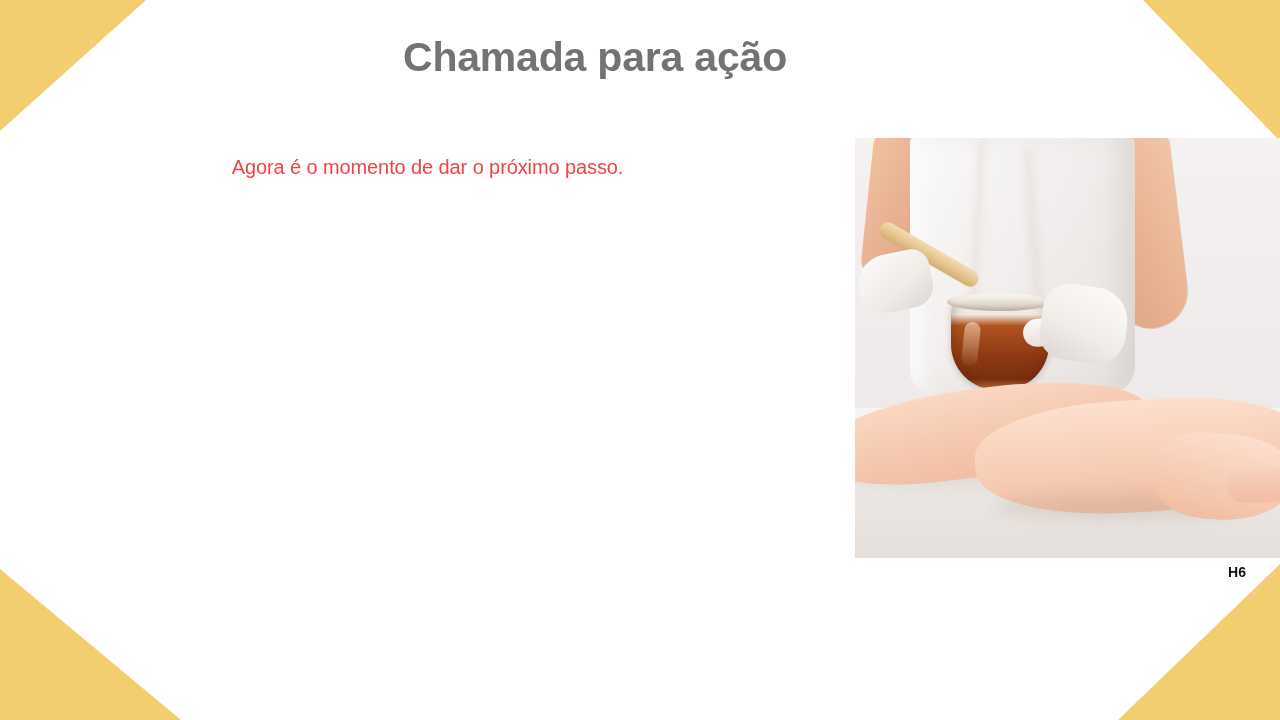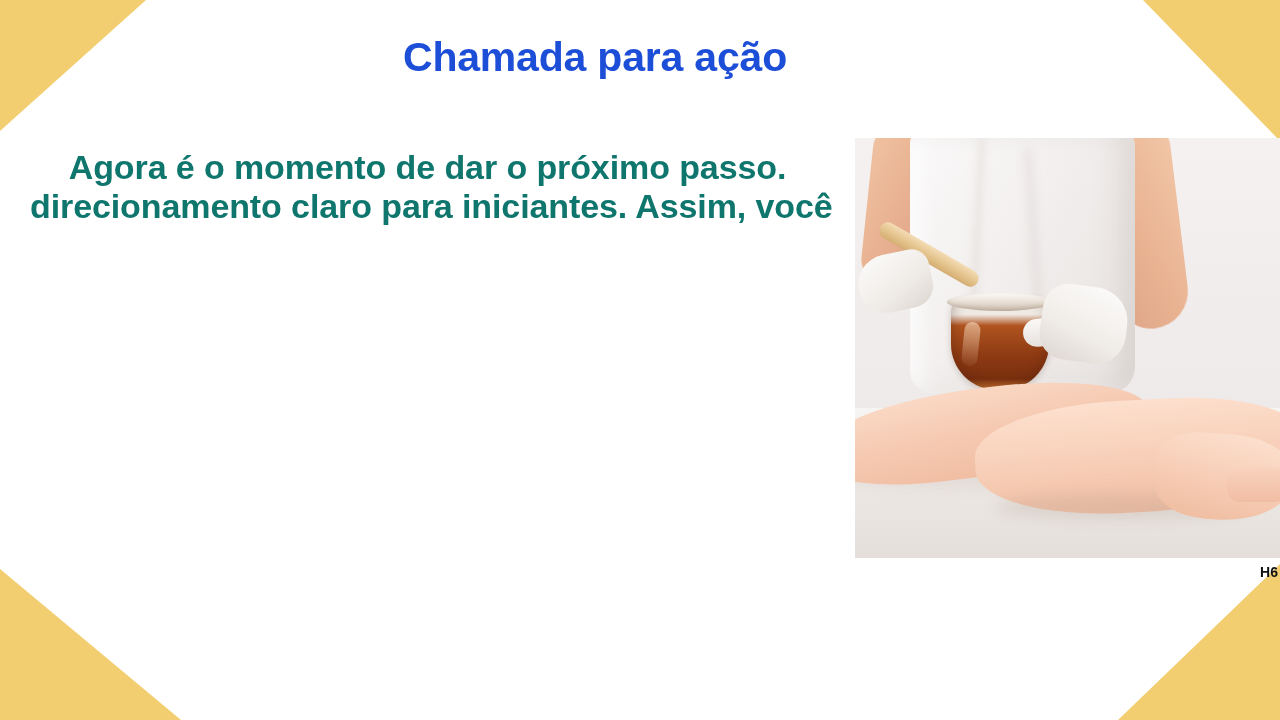--- a/index.html
+++ b/index.html
@@ -50,36 +50,36 @@
 
   
   #title {
     position: absolute;
     top: 34px;
     left: 180px;
     width: 830px;
     text-align: center;
     font-size: 41px;
     font-weight: bold;
-    color: #1d4ed8;
+    color: #737373;
     letter-spacing: -0.2px;
     line-height: 1.15;
     white-space: nowrap;
   }
 
   
   #body-text {
     position: absolute;
     top: 148px;
     left: 30px;
     width: 795px;
     text-align: center;
-    font-size: 34px;
-    font-weight: bold;
-    color: #0f766e;
+    font-size: 20px;
+    font-weight: normal;
+    color: #ef4444;
     line-height: 39px;
     font-stretch: condensed;
     letter-spacing: -0.1px;
   }
   #body-text .line {
     display: block;
     white-space: nowrap;
   }
 
   
@@ -238,38 +238,36 @@
 
   
   #h6-label {
     position: absolute;
     left: 1228px;
     top: 564px;
     font-size: 14px;
     font-weight: bold;
     color: #111111;
     letter-spacing: 0.2px;
-    margin-left: 32px;
   }
 </style>
 </head>
 <body>
 
 <div id="slide">
 
   <div class="corner corner-tl"></div>
   <div class="corner corner-tr"></div>
   <div class="corner corner-bl"></div>
   <div class="corner corner-br"></div>
 
   <div id="title">Chamada para ação</div>
 
   <div id="body-text">
     <span class="line">Agora é o momento de dar o próximo passo.</span>
-    <span class="line">direcionamento claro para iniciantes. Assim, você</span>
   </div>
 
   <div id="photo" title="Esteticista de uniforme branco e luvas segurando um pote de cera âmbar ao lado das pernas da cliente sobre uma toalha branca">
     <div class="ph ph-backdrop"></div>
     <div class="ph ph-towel"></div>
     <div class="ph ph-towel-edge"></div>
 
     <div class="ph ph-arm-left"></div>
     <div class="ph ph-arm-right"></div>
     <div class="ph ph-uniform"></div>

